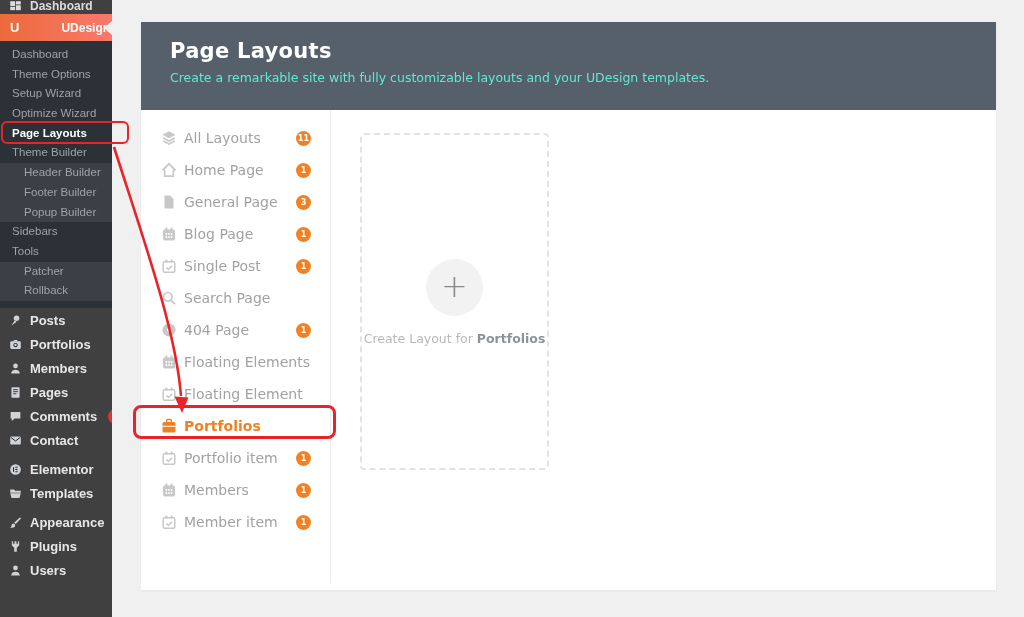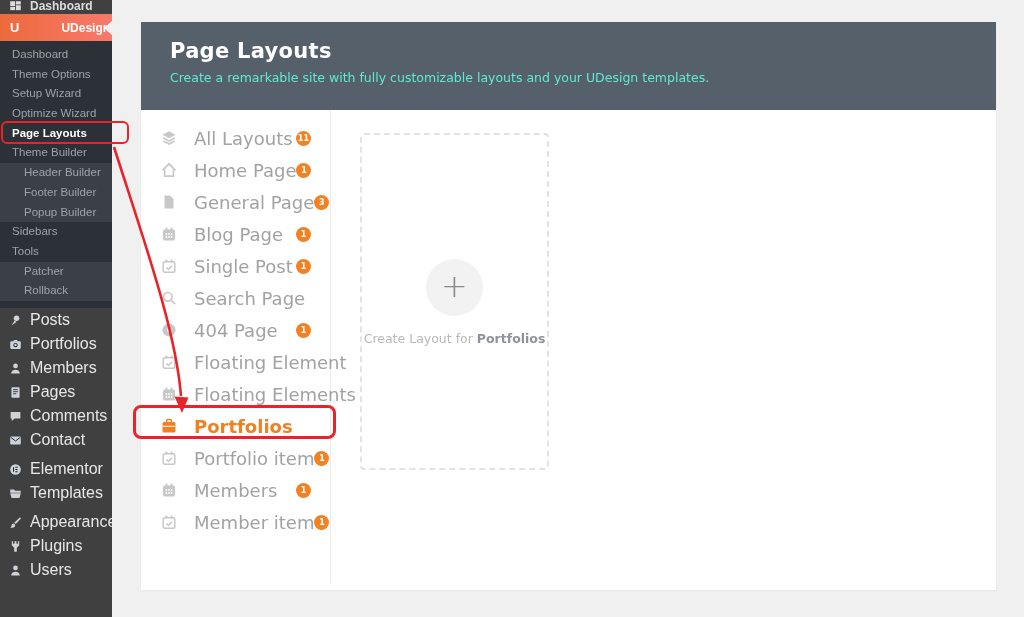--- a/index.html
+++ b/index.html
@@ -18,40 +18,40 @@
   .udesign-row .label{color:#fff;font-weight:700;font-size:12px;margin-left:34px;}
   .udesign-notch{position:absolute;right:0;top:50%;transform:translateY(-50%);width:0;height:0;
     border-top:7px solid transparent;border-bottom:7px solid transparent;border-right:8px solid #f0f0f1;}
   .submenu-panel{position:absolute;left:0;top:41px;width:112px;height:267px;background:#2b3137;box-sizing:border-box;padding-top:4px;}
   .submenu-item{display:block;line-height:19.7px;height:19.7px;font-size:11.5px;color:#9ea3a8;padding-left:12px;white-space:nowrap;}
   .submenu-item.indent{padding-left:24px;}
   .submenu-item.active{color:#fff;font-weight:700;}
   .subsub-block{background:#3a4046;}
   .bottom-menu{position:absolute;left:0;top:308px;width:112px;}
   .menu-row{height:24px;display:flex;align-items:center;gap:8px;padding-left:9px;box-sizing:border-box;color:#e6e7e8;}
-  .menu-row .label{font-size:16px;font-weight:400;white-space:nowrap;}
+  .menu-row .label{font-size:13px;font-weight:700;white-space:nowrap;}
   .menu-row .icon{color:#cfd3d7;}
   .menu-gap{height:5px;}
   .count-badge{min-width:15px;height:15px;border-radius:8px;background:#d63638;color:#fff;font-size:9px;font-weight:700;
     display:inline-flex;align-items:center;justify-content:center;padding:0 2px;box-sizing:border-box;margin-left:3px;}
   .icon{display:inline-flex;align-items:center;justify-content:center;}
   .icon svg{display:block;}
   .icon-13 svg{width:13px;height:13px;}
   .icon-16 svg{width:16px;height:16px;}
 
   
   .card{position:absolute;left:141px;top:22px;width:855px;height:568px;background:#ffffff;
     box-shadow:0 1px 2px rgba(0,0,0,.05);font-family:"DejaVu Sans",sans-serif;}
   .banner{position:absolute;left:0;top:0;width:855px;height:88px;background:#56606b;box-sizing:border-box;padding:17px 0 0 29px;}
   .banner h1{margin:0;font-size:21px;font-weight:700;color:#fff;letter-spacing:.3px;}
   .banner p{margin:7px 0 0 0;font-size:12.5px;color:#5eead4;}
   .list-col{position:absolute;left:0;top:88px;width:190px;bottom:7px;border-right:1px solid #ececec;box-sizing:border-box;padding-top:12px;}
   .layout-row{height:32px;display:flex;align-items:center;padding:0 19px 0 20px;box-sizing:border-box;cursor:pointer;}
   .layout-row .icon{color:#c8c8c8;}
-  .layout-row .label{font-size:18px;color:#a2a2a2;margin-left:17px;white-space:nowrap;}
+  .layout-row .label{font-size:14px;color:#a2a2a2;margin-left:7px;white-space:nowrap;}
   .layout-row.active .icon{color:#f08123;}
   .layout-row.active .label{color:#f08123;font-weight:600;}
   .orange-badge{margin-left:auto;min-width:15px;height:15px;border-radius:8px;background:#f28123;color:#fff;
     font-size:8px;font-weight:700;display:inline-flex;align-items:center;justify-content:center;padding:0 2px;box-sizing:border-box;}
   .create-zone{position:absolute;left:219px;top:111px;width:189px;height:337px;border:2px dashed #e3e3e3;border-radius:4px;
     box-sizing:border-box;display:flex;flex-direction:column;align-items:center;}
   .plus-circle{margin-top:124px;width:57px;height:57px;border-radius:50%;background:#f2f2f3;display:flex;align-items:center;justify-content:center;cursor:pointer;}
   .plus-circle span{font-size:32px;font-weight:200;color:#8a8a8a;line-height:1;margin-top:-3px;}
   .create-label{margin-top:15px;font-size:12.5px;color:#b9b9b9;white-space:nowrap;}
   .create-label b{color:#8d939a;font-weight:700;}
@@ -287,43 +287,43 @@
             <circle cx="8" cy="8" r="6.5" fill="currentColor"></circle>
             <circle cx="8" cy="8" r="2" fill="#fff"></circle>
           </svg>
         </span>
         <span class="label">404 Page</span>
         <span class="orange-badge">1</span>
       </div>
       <div class="layout-row">
         <span class="icon icon-16">
           <svg viewBox="0 0 16 16">
-            <rect x="2.2" y="3.7" width="11.6" height="10.6" rx="1.5" fill="none" stroke="currentColor" stroke-width="1.5"></rect>
-            <rect x="4.4" y="1.4" width="2" height="3" rx=".8" fill="currentColor"></rect>
-            <rect x="9.6" y="1.4" width="2" height="3" rx=".8" fill="currentColor"></rect>
-            <path d="m5.4 9.5 2 2 3.6-3.6" fill="none" stroke="currentColor" stroke-width="1.5"></path>
-          </svg>
-        </span>
-        <span class="label">Floating Element</span>
-      </div>
-      <div class="layout-row">
-        <span class="icon icon-16">
-          <svg viewBox="0 0 16 16">
             <rect x="2" y="3.5" width="12" height="11" rx="1.5" fill="currentColor"></rect>
             <rect x="4.4" y="1.4" width="2" height="3" rx=".8" fill="currentColor"></rect>
             <rect x="9.6" y="1.4" width="2" height="3" rx=".8" fill="currentColor"></rect>
             <circle cx="5.4" cy="8" r=".9" fill="#fff"></circle>
             <circle cx="8" cy="8" r=".9" fill="#fff"></circle>
             <circle cx="10.6" cy="8" r=".9" fill="#fff"></circle>
             <circle cx="5.4" cy="11" r=".9" fill="#fff"></circle>
             <circle cx="8" cy="11" r=".9" fill="#fff"></circle>
             <circle cx="10.6" cy="11" r=".9" fill="#fff"></circle>
           </svg>
         </span>
         <span class="label">Floating Elements</span>
+      </div>
+      <div class="layout-row">
+        <span class="icon icon-16">
+          <svg viewBox="0 0 16 16">
+            <rect x="2.2" y="3.7" width="11.6" height="10.6" rx="1.5" fill="none" stroke="currentColor" stroke-width="1.5"></rect>
+            <rect x="4.4" y="1.4" width="2" height="3" rx=".8" fill="currentColor"></rect>
+            <rect x="9.6" y="1.4" width="2" height="3" rx=".8" fill="currentColor"></rect>
+            <path d="m5.4 9.5 2 2 3.6-3.6" fill="none" stroke="currentColor" stroke-width="1.5"></path>
+          </svg>
+        </span>
+        <span class="label">Floating Element</span>
       </div>
       <div class="layout-row active">
         <span class="icon icon-16">
           <svg viewBox="0 0 16 16">
             <path d="M5.6 4V2.9c0-.7.5-1.3 1.2-1.3h2.4c.7 0 1.2.6 1.2 1.3V4" fill="none" stroke="currentColor" stroke-width="1.5"></path>
             <rect x="1.5" y="4" width="13" height="10.5" rx="1.5" fill="currentColor"></rect>
             <path d="M1.5 8.3h13" stroke="#fff" stroke-width="1"></path>
           </svg>
         </span>
         <span class="label">Portfolios</span>

